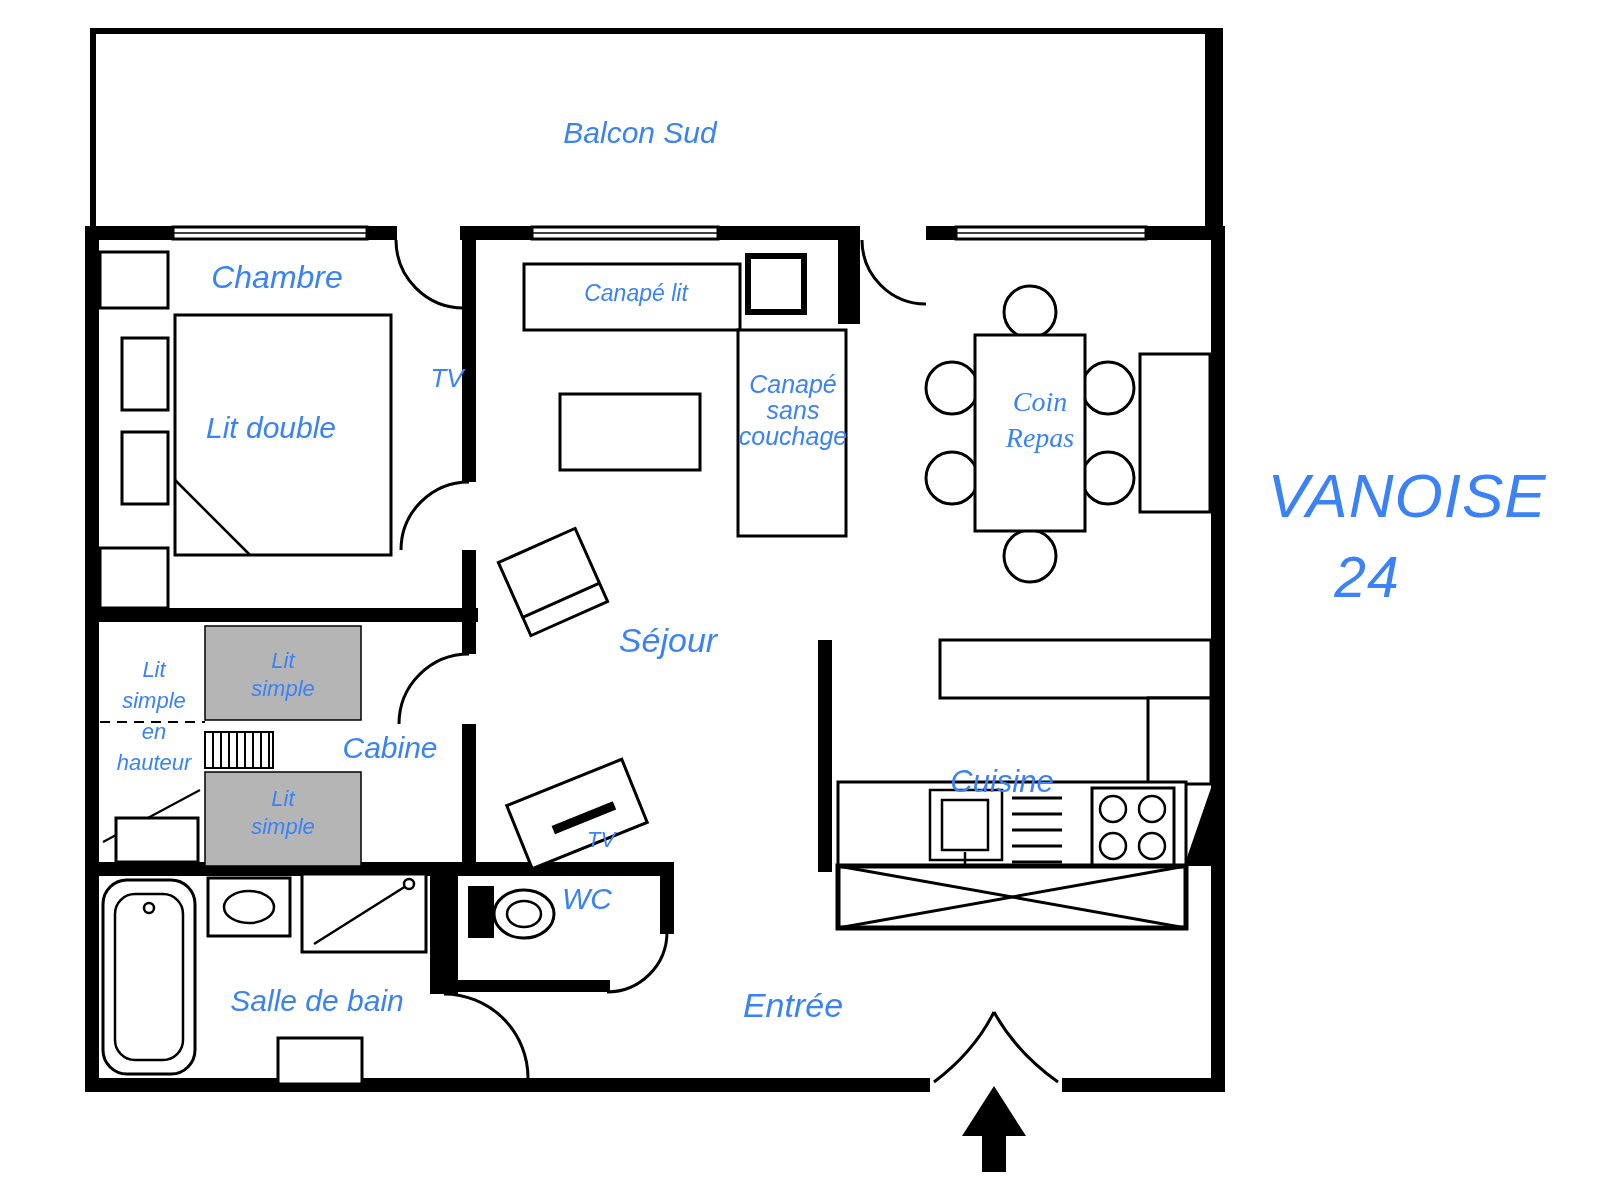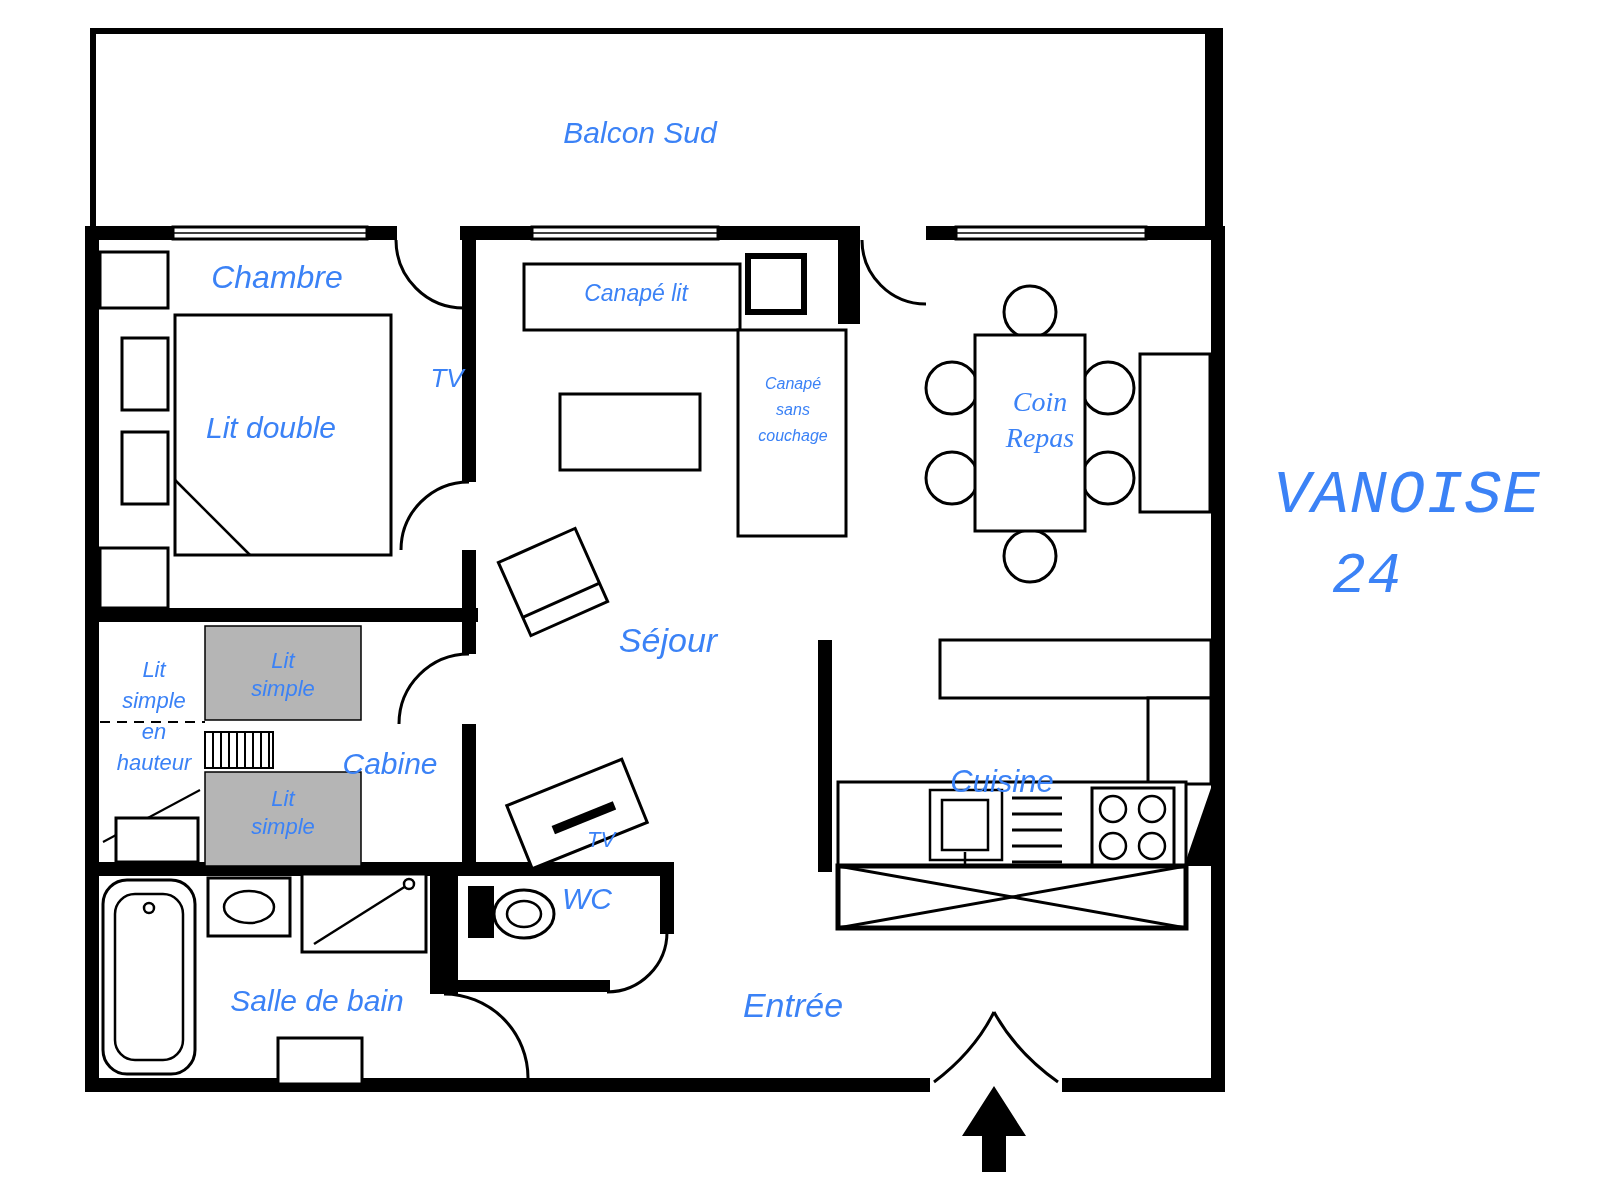--- a/index.html
+++ b/index.html
@@ -5,21 +5,21 @@
   html,body{margin:0;padding:0;background:#fff;}
   .stage{
     position:relative;width:1600px;height:1200px;background:#fff;overflow:hidden;
     font-family:"Liberation Sans",sans-serif;color:#000;
   }
   .stage svg{position:absolute;left:0;top:0;}
   .lbl{
     position:absolute;transform:translate(-50%,-50%);
     font-style:italic;color:#3b82f6;text-align:center;white-space:nowrap;line-height:1.15;
   }
-  .title-lbl{letter-spacing:1px;font-family:Liberation Mono, monospace;}
+  .title-lbl{letter-spacing:1px;}
 </style>
 </head>
 <body>
 
 <div class="stage">
 
 <svg width="1600" height="1200" viewBox="0 0 1600 1200">
 
   <g fill="#000">
     <rect x="90" y="28" width="1133" height="6"></rect>
@@ -174,33 +174,33 @@
     <line x1="838" y1="866" x2="1186" y2="928"></line>
     <line x1="838" y1="928" x2="1186" y2="866"></line>
   </g>
 
   <polygon points="994,1086 962,1136 982,1136 982,1172 1006,1172 1006,1136 1026,1136" fill="#000"></polygon>
 </svg>
 
   <div class="lbl" style="left:640px;top:133px;font-size:30px;">Balcon Sud</div>
   <div class="lbl" style="left:277px;top:277px;font-size:32px;">Chambre</div>
   <div class="lbl" style="left:668px;top:641px;font-size:34px;">Séjour</div>
-  <div class="lbl" style="left:390px;top:748px;font-size:30px;margin-top:16px;">Cabine</div>
+  <div class="lbl" style="left:390px;top:748px;font-size:30px;">Cabine</div>
   <div class="lbl" style="left:1002px;top:737px;font-size:31px;margin-top:45px;">Cuisine</div>
   <div class="lbl" style="left:317px;top:1001px;font-size:30px;">Salle de bain</div>
   <div class="lbl" style="left:587px;top:899px;font-size:30px;">WC</div>
   <div class="lbl" style="left:793px;top:1006px;font-size:34px;">Entrée</div>
   <div class="lbl" style="left:1040px;top:420px;font-size:28px;line-height:36px;font-family:Liberation Serif, serif;">
     <div>Coin</div>
     <div>Repas</div>
   </div>
 
   <div class="lbl" style="left:271px;top:428px;font-size:30px;">Lit double</div>
   <div class="lbl" style="left:636px;top:293px;font-size:23px;">Canapé lit</div>
-  <div class="lbl" style="left:793px;top:410px;font-size:16px;line-height:26px;">
+  <div class="lbl" style="left:793px;top:410px;font-size:25px;line-height:26px;">
     <div>Canapé</div>
     <div>sans</div>
     <div>couchage</div>
   </div>
   <div class="lbl" style="left:283px;top:675px;font-size:22px;line-height:28px;">
     <div>Lit</div>
     <div>simple</div>
   </div>
   <div class="lbl" style="left:283px;top:813px;font-size:22px;line-height:28px;">
     <div>Lit</div>

